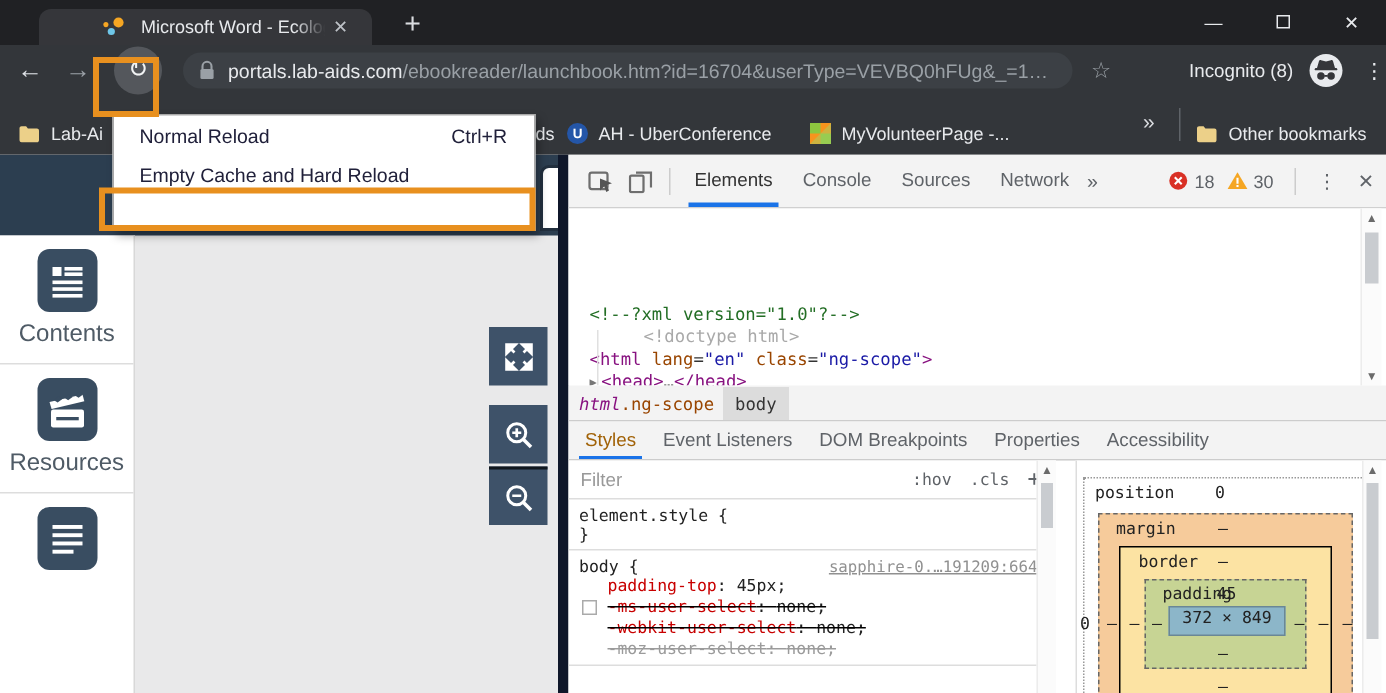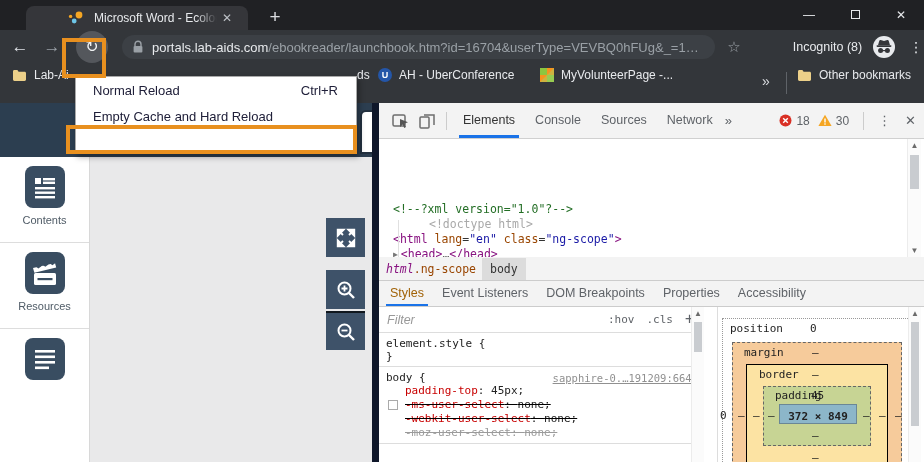--- a/index.html
+++ b/index.html
@@ -32,36 +32,36 @@
   .urlbar{margin-left:14px;width:600px;height:24px;border-radius:12px;background:#3c4045;
     display:flex;align-items:center;padding:0 10px;overflow:hidden;}
   .url-host{color:#e8eaed;font-size:13px;white-space:nowrap;margin-left:8px;}
   .url-path{color:#9aa0a6;font-size:13px;white-space:nowrap;}
   .star{color:#9aa0a6;font-size:15px;margin-left:12px;}
   .incog-label{color:#e8eaed;font-size:12.5px;margin-left:52px;white-space:nowrap;}
   .avatar{margin-left:10px;width:24px;height:24px;flex:0 0 auto;}
   .kebab{color:#e8eaed;font-size:14px;margin-left:12px;letter-spacing:0;width:16px;text-align:center;}
   
   .bmbar{position:absolute;left:0;top:64px;width:924px;height:39px;background:#33363a;z-index:5;}
-  .bm-item{position:absolute;top:1px;height:20px;display:flex;align-items:center;color:#e8eaed;font-size:12px;white-space:nowrap;}
+  .bm-item{position:absolute;top:15px;height:20px;display:flex;align-items:center;color:#e8eaed;font-size:12px;white-space:nowrap;}
   .bm-item svg,.bm-item .ck{margin-right:7px;}
   .bm-chevron{position:absolute;left:762px;top:9px;color:#dadce0;font-size:14px;}
   .bm-div{position:absolute;left:786px;top:8px;width:1px;height:22px;background:#5f6368;}
   
   .content{position:absolute;left:0;top:103px;width:924px;height:359px;background:#e9e9ea;}
   
   .app{position:absolute;left:0;top:0;width:372px;height:359px;background:#e9e9ea;overflow:hidden;}
   .app-header{position:absolute;left:0;top:0;width:372px;height:54px;background:#2c3e50;}
   .app-corner{position:absolute;left:360px;top:7px;width:20px;height:44px;background:#fff;
     border:2px solid #22303f;border-radius:6px 0 0 0;}
   .sidebar{position:absolute;left:0;top:54px;width:90px;height:305px;background:#fff;border-right:1px solid #d8d8d8;}
   .side-item{position:relative;height:86px;border-bottom:1px solid #ddd;text-align:center;padding-top:9px;}
   .side-item:last-child{border-bottom:none;}
   .tile{width:40px;height:42px;background:#394d61;border-radius:8px;margin:0 auto;display:flex;align-items:center;justify-content:center;}
-  .side-label{margin-top:6px;font-size:11px;color:#4f5b66;}
+  .side-label{margin-top:6px;font-size:16px;color:#4f5b66;}
   .floatbtn{position:absolute;width:39px;height:39px;background:#3e5269;display:flex;align-items:center;justify-content:center;}
   .fb-expand{left:326px;top:115px;}
   .fb-zin{left:326px;top:167px;}
   .fb-zout{left:326px;top:208px;border-top:2px solid #10171e;}
   
   .devtools{position:absolute;left:372px;top:0;width:552px;height:446px;background:#fff;border-left:7px solid #0f172a;}
   .dt-toolbar{position:absolute;left:0;top:0;width:551px;height:36px;background:#f3f3f3;
     border-bottom:1px solid #d0d0d0;display:flex;align-items:center;padding:0 8px 0 8px;}
   .dt-ico{margin:0 5px;flex:0 0 auto;}
   .dt-sep{width:1px;height:18px;background:#ccc;margin:0 6px;}
@@ -89,21 +89,21 @@
   
   .panel-tabs{position:absolute;left:0;top:178px;width:551px;height:26px;background:#f3f3f3;border-bottom:1px solid #ccc;
     display:flex;align-items:center;padding-left:2px;}
   .p-tab{padding:0 9px;font-size:12.5px;color:#5f6368;height:25px;line-height:25px;position:relative;white-space:nowrap;}
   .p-tab.active{color:#a16207;}
   .p-tab.active::after{content:"";position:absolute;left:5px;right:5px;bottom:0;height:2.5px;background:#1a73e8;}
   
   .styles-pane{position:absolute;left:0;top:204px;width:325px;height:155px;background:#fff;overflow:hidden;
     font-family:"DejaVu Sans Mono",monospace;font-size:11px;}
   .filter-row{height:26px;border-bottom:1px solid #ddd;display:flex;align-items:center;padding:0 6px;}
-  .filter-input{border:none;outline:none;flex:1;font-family:"Liberation Sans",sans-serif;font-size:12.5px;color:#3b82f6;font-style:italic;}
+  .filter-input{border:none;outline:none;flex:1;font-family:"Liberation Sans",sans-serif;font-size:12.5px;color:#3b82f6;}
   .filter-input::placeholder{color:#999;}
   .f-ctl{color:#5f6368;margin-left:12px;font-size:11px;}
   .f-plus{font-size:15px;color:#5f6368;margin:0 4px 0 12px;position:relative;top:-1px;}
   .rule{border-bottom:1px solid #ddd;padding:4px 0 3px 7px;position:relative;}
   .rule .sel-line{color:#222;}
   .css-link{position:absolute;right:6px;top:5px;color:#909090;font-size:10.5px;text-decoration:underline;}
   .decl{padding-left:19px;line-height:14px;position:relative;}
   .p-name{color:#c80000;} .p-val{color:#222;}
   .struck{text-decoration:line-through;}
   .muted, .muted .p-name, .muted .p-val{color:#9b9b9b;}
@@ -111,21 +111,21 @@
   .v-ar{color:#777;font-size:8px;padding:0 2px;}
   
   .box-pane{position:absolute;left:338px;top:204px;width:214px;height:155px;background:#fff;border-left:1px solid #ddd;overflow:hidden;
     font-family:"DejaVu Sans Mono",monospace;font-size:11px;color:#222;}
   .bm-box{position:absolute;}
   .b-pos{left:4px;top:11px;width:190px;height:200px;border:1px dotted #999;background:#fff;}
   .b-margin{left:14px;top:35px;width:170px;height:200px;border:1px dashed #666;background:#f6cb9b;}
   .b-border{left:28px;top:57px;width:142px;height:200px;border:1px solid #000;background:#fce3a3;}
   .b-padding{left:45px;top:79px;width:108px;height:60px;border:1px dashed #666;background:#c7d494;}
   .b-content{left:61px;top:97px;width:78px;height:20px;border:1px solid #6a8796;background:#8cb6c9;
-    display:flex;align-items:flex-end;justify-content:center;font-weight:bold;}
+    display:flex;align-items:flex-start;justify-content:center;}
   .bm-lab{position:absolute;white-space:nowrap;}
   
   .sb{position:absolute;background:#fbfbfb;border-left:1px solid #ececec;}
   .sb .ar{position:absolute;left:0;right:0;height:13px;color:#6b6b6b;font-size:8px;text-align:center;line-height:13px;}
   .sb .ar.down{bottom:0;}
   .sb .thumb{position:absolute;left:2px;right:2px;background:#c9ccd0;}
   .sb-tree{right:3px;top:36px;width:14px;height:118px;}
   .sb-styles{left:312px;top:204px;width:13px;height:155px;position:absolute;}
   .sb-box{right:3px;top:204px;width:13px;height:155px;}
   

